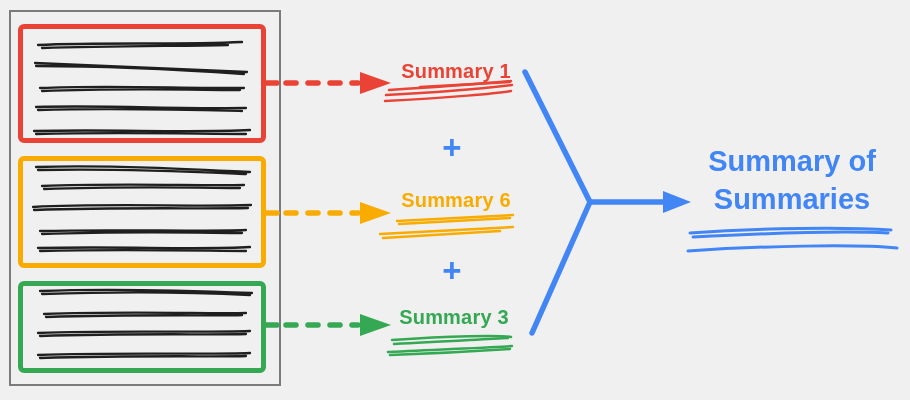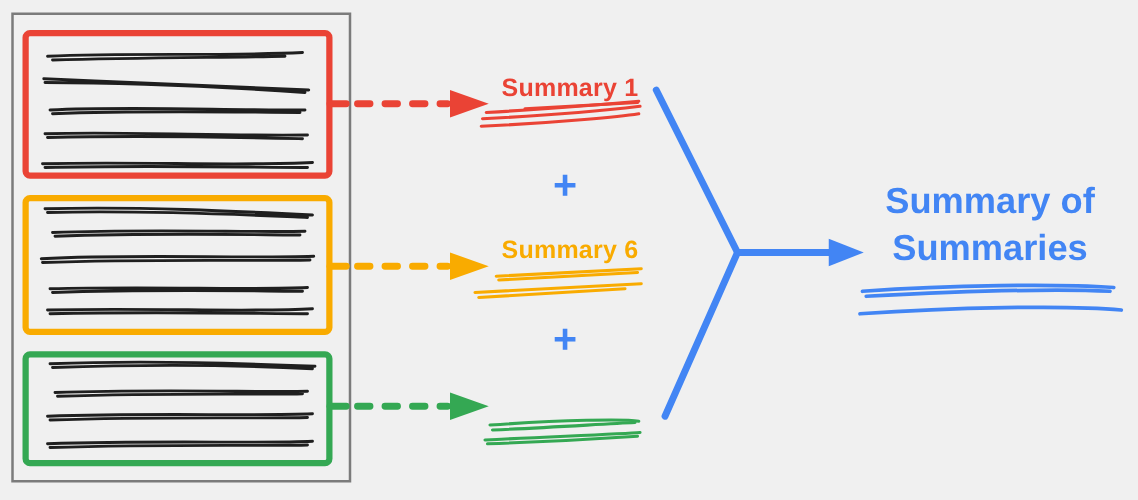--- a/index.html
+++ b/index.html
@@ -122,15 +122,16 @@
       <path d="M690 233 C760 228 845 227 891 230"></path>
       <path d="M693 237 C770 233 850 231 888 233"></path>
       <path d="M688 251 C760 246 855 244 897 248"></path>
     </g>
   </svg>
 
   <div class="summary-label lbl-1">Summary 1</div>
   <div class="plus plus-1">+</div>
   <div class="summary-label lbl-2">Summary 6</div>
   <div class="plus plus-2">+</div>
+  <div class="summary-label lbl-3">Summary 3</div>
   <div class="result-label">Summary of Summaries</div>
 
 </div>
 
 </body></html>

